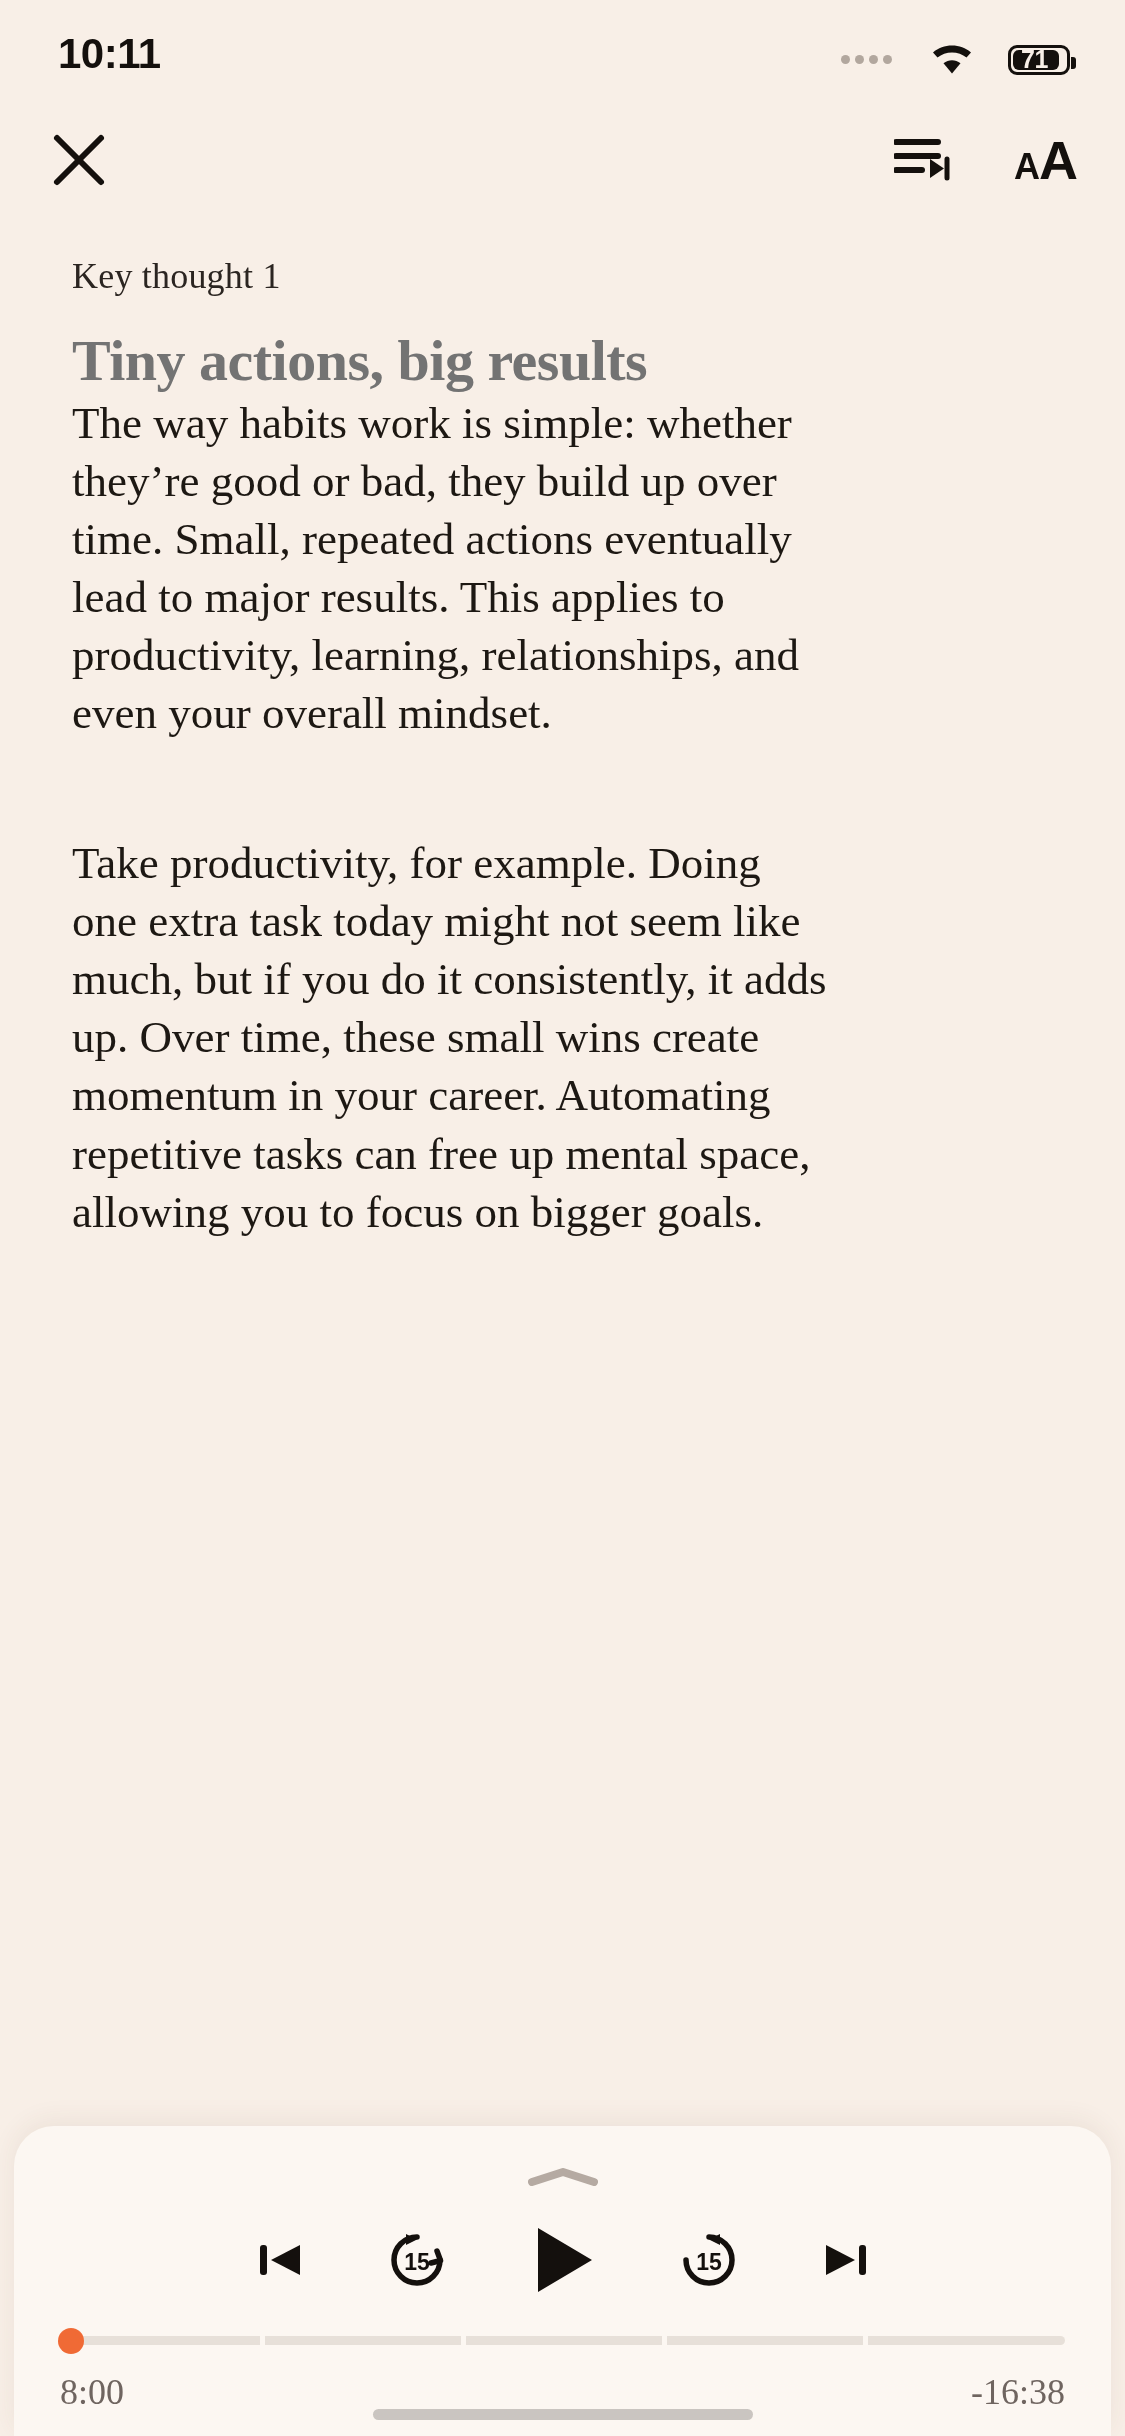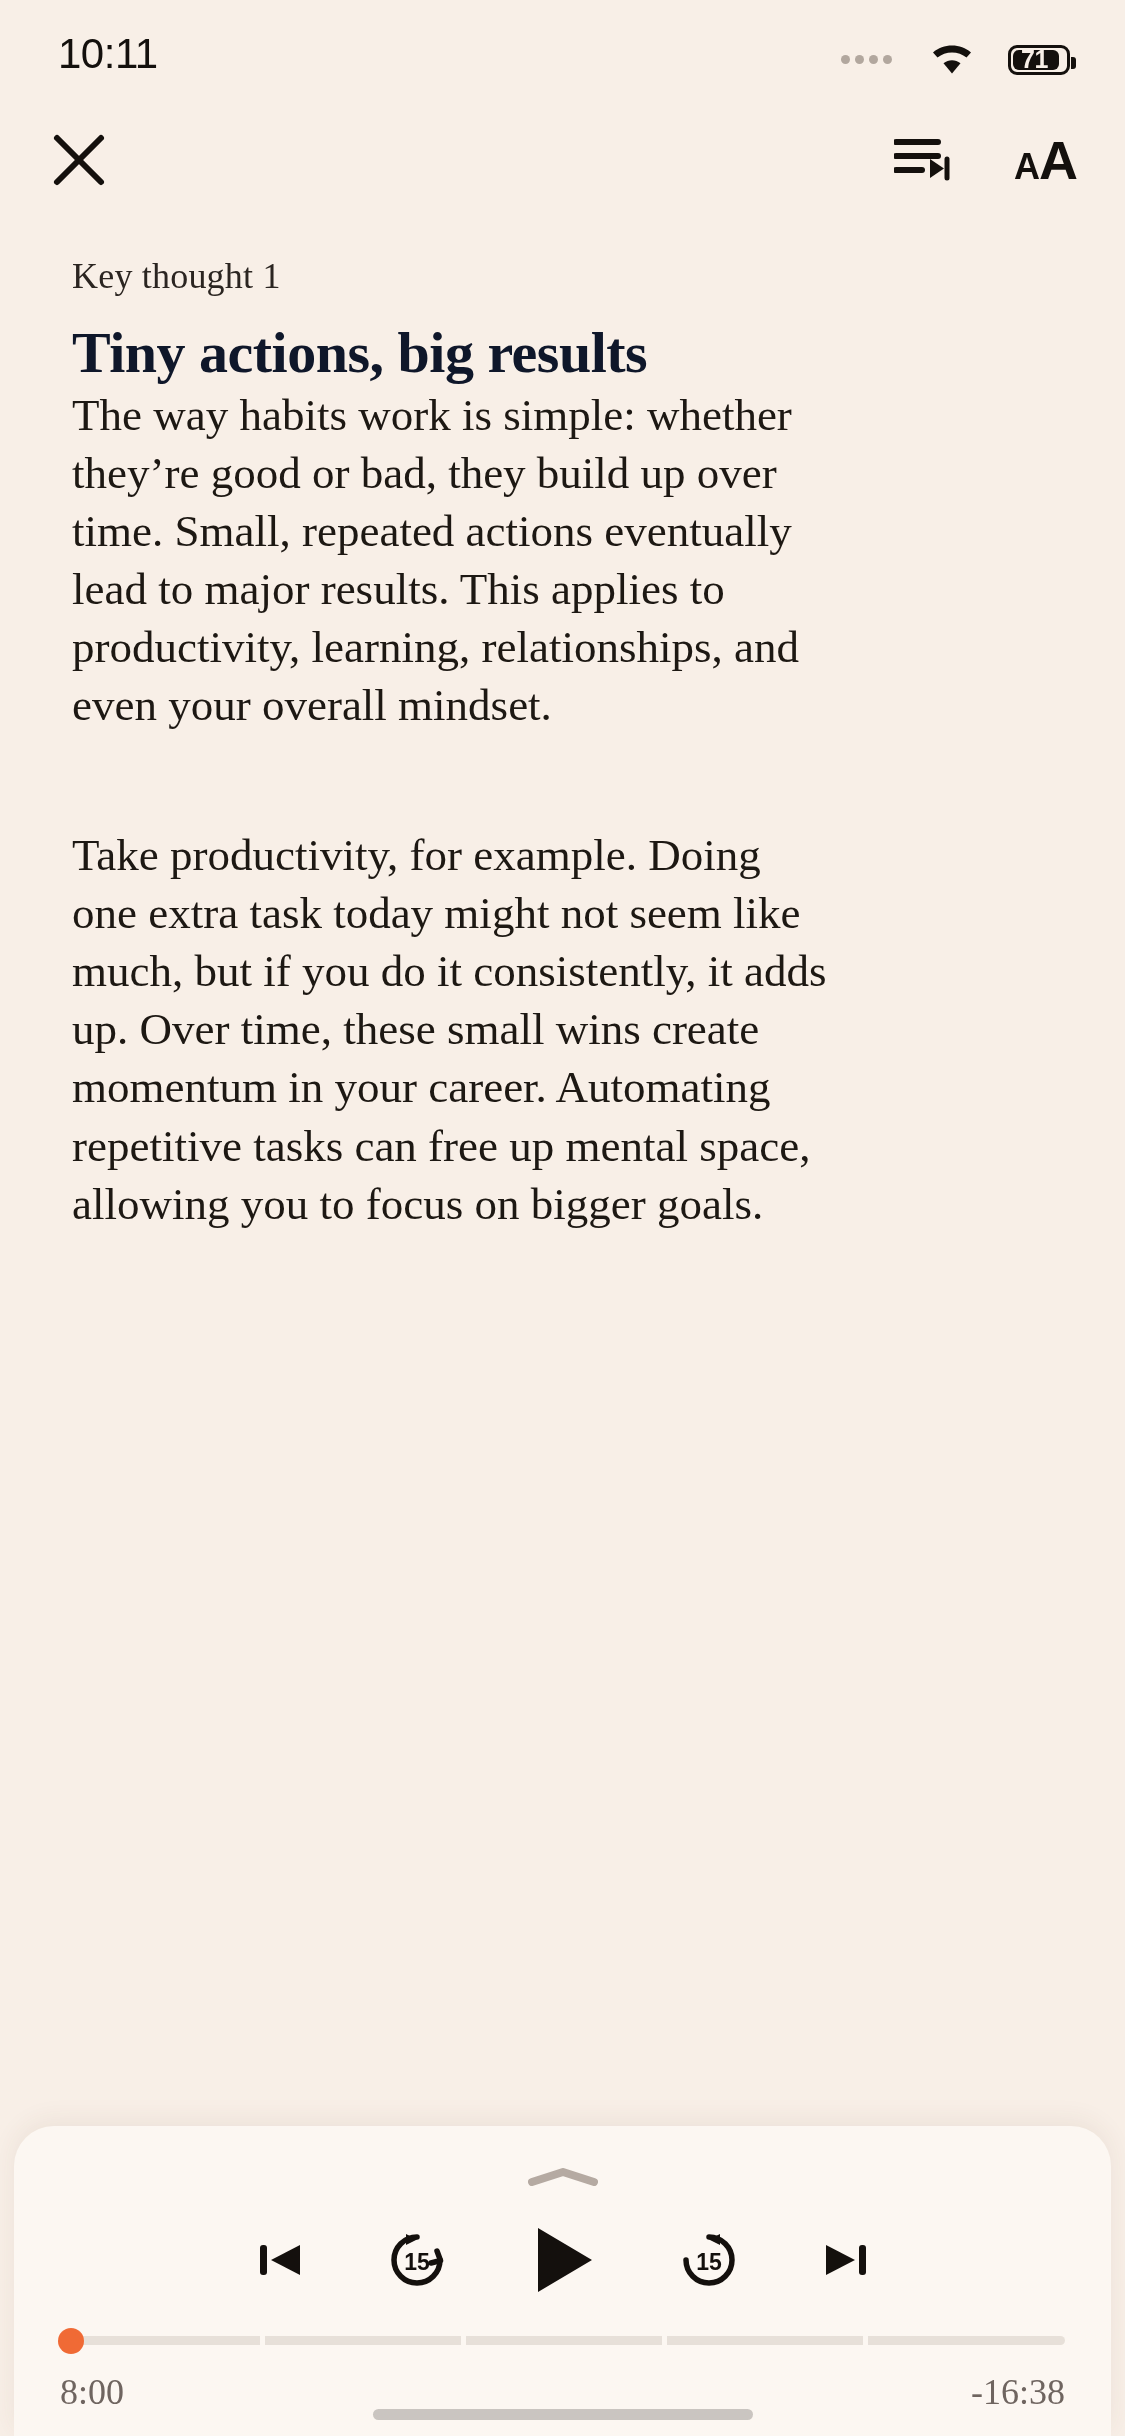--- a/index.html
+++ b/index.html
@@ -24,21 +24,21 @@
     top: 0; left: 0;
     width: 1125px;
     height: 105px;
     display: flex;
     align-items: center;
     justify-content: space-between;
     padding: 0 55px 0 58px;
   }
   .status-time {
     font-size: 42px;
-    font-weight: normal;
+    font-weight: bold;
     letter-spacing: -0.5px;
     color: #14100d;
     margin-top: 2px;
   }
   .status-right {
     display: flex;
     align-items: center;
     gap: 34px;
     margin-top: 14px;
   }
@@ -133,22 +133,22 @@
   .eyebrow {
     font-family: "Liberation Serif", serif;
     font-size: 36px;
     color: #2b2521;
     letter-spacing: 0.2px;
   }
   .headline {
     font-family: "Liberation Serif", serif;
     font-size: 58px;
     font-weight: bold;
-    color: #0f172a;
-    margin-top: 22px;
+    color: #737373;
+    margin-top: 30px;
     letter-spacing: -0.5px;
   }
   .para {
     font-family: "Liberation Serif", serif;
     font-size: 45px;
     line-height: 1.29;
     color: #1d1813;
   }
   .para.second { margin-top: 92px; }
   .para.third { margin-top: 80px; }

